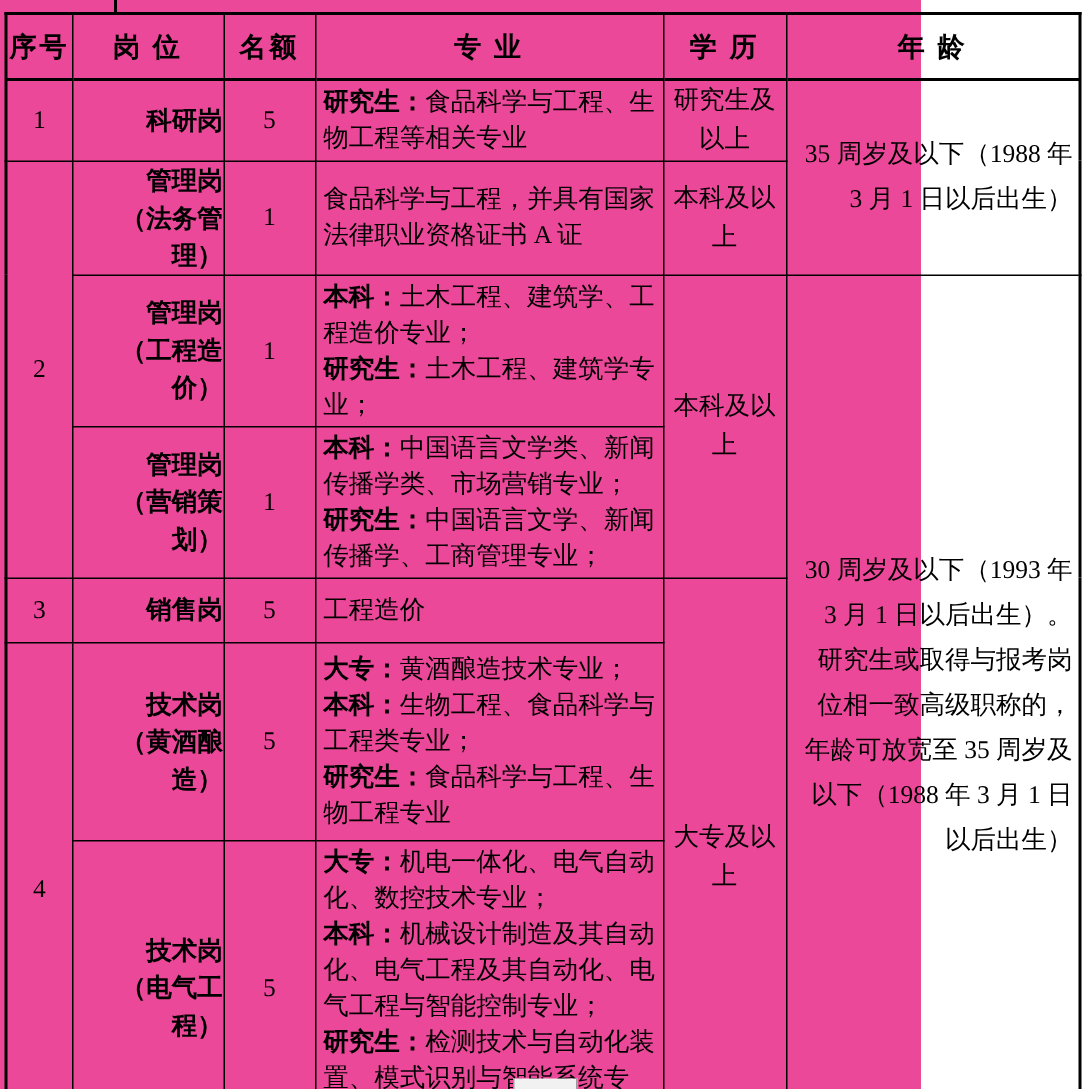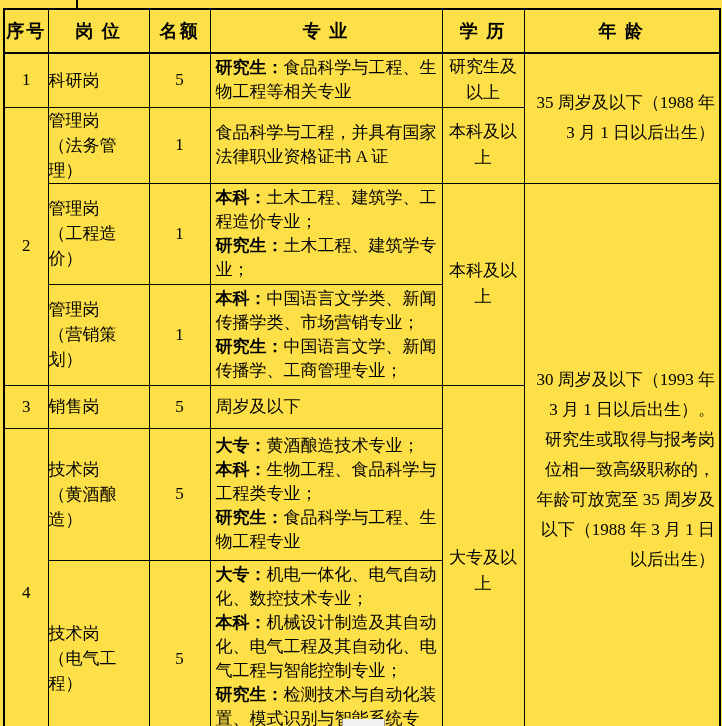--- a/index.html
+++ b/index.html
@@ -1,21 +1,21 @@
 <!DOCTYPE html>
 <html><head>
 <meta charset="utf-8">
 <style>
   html,body { margin:0; padding:0; background:#ffffff; }
   body {
     width:722px; height:726px; overflow:hidden;
     font-family:"Liberation Serif","DejaVu Serif",serif;
     color:#000;
   }
-  .sheet { position:relative; width:722px; height:726px; background:#fde047; }
+  .sheet { position:relative; width:614px; height:726px; background:#ec4899; }
 
   table.job-table {
     position:absolute; left:3px; top:8px; width:716px;
     border-collapse:collapse; table-layout:fixed;
     border:2px solid #000;
   }
   .job-table th, .job-table td {
     border:1px solid #000;
     padding:0;
     overflow:hidden;
@@ -34,22 +34,23 @@
   tr.r3 { height:96px; }
   tr.r4 { height:99px; }
   tr.r5 { height:43px; }
   tr.r6 { height:132px; }
   tr.r7 { height:180px; }
 
   td.no-cell, td.quota-cell {
     text-align:center; font-size:17px;
   }
   td.post-cell {
-    text-align:left; font-size:17px; line-height:25px;
+    text-align:right; font-size:17px; line-height:25px;
     white-space:pre-line;
+    font-weight:bold;
   }
   td.major-cell {
     text-align:left; font-size:17px; line-height:24px;
     padding:2px 2px 2px 5px;
     margin-left:24px;
   }
   td.major-cell b { font-weight:bold; }
   td.edu-cell {
     text-align:center; font-size:17px; line-height:26px;
     padding:0 2px;
@@ -134,21 +135,21 @@
         <td class="major-cell">
             <div><b>本科：</b>中国语言文学类、新闻传播学类、市场营销专业；</div>
             <div><b>研究生：</b>中国语言文学、新闻传播学、工商管理专业；</div>
           </td>
       </tr>
       <tr class="r5">
         <td class="no-cell">3</td>
         <td class="post-cell">销售岗</td>
         <td class="quota-cell">5</td>
         <td class="major-cell">
-            <div>周岁及以下</div>
+            <div>工程造价</div>
           </td>
         <td class="edu-cell" rowspan="3">大专及以上</td>
       </tr>
       <tr class="r6">
         <td class="no-cell" rowspan="2">4</td>
         <td class="post-cell">技术岗
 （黄酒酿造）</td>
         <td class="quota-cell">5</td>
         <td class="major-cell">
             <div><b>大专：</b>黄酒酿造技术专业；</div>

